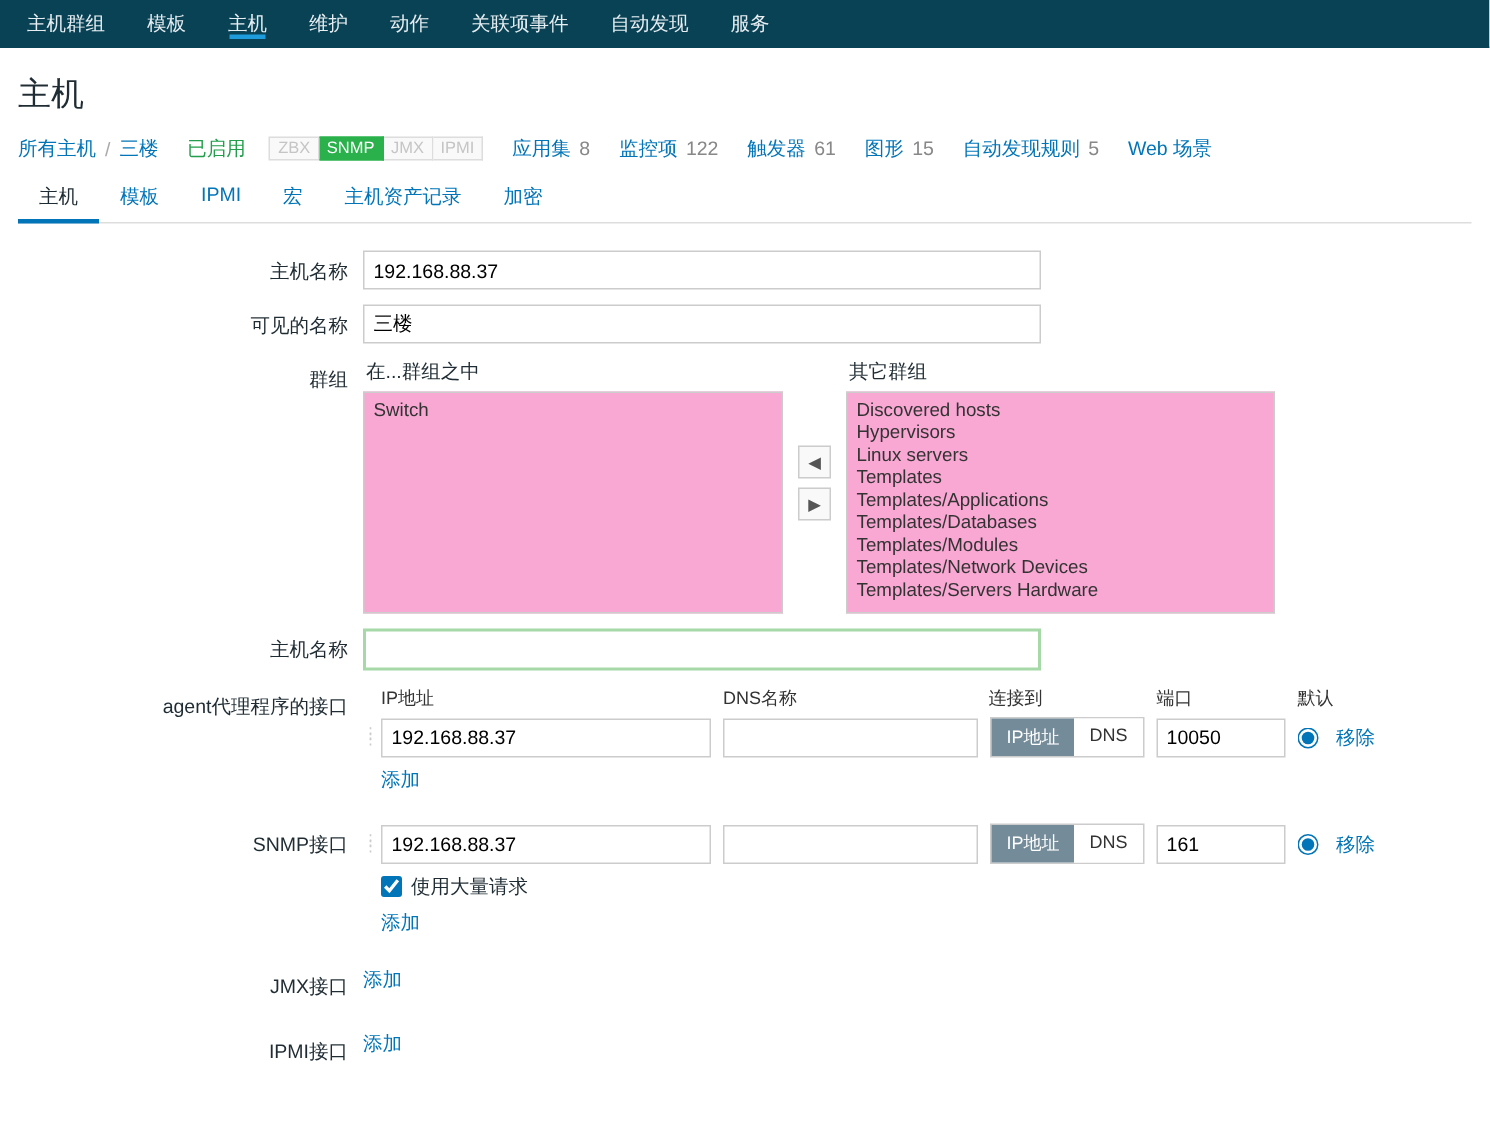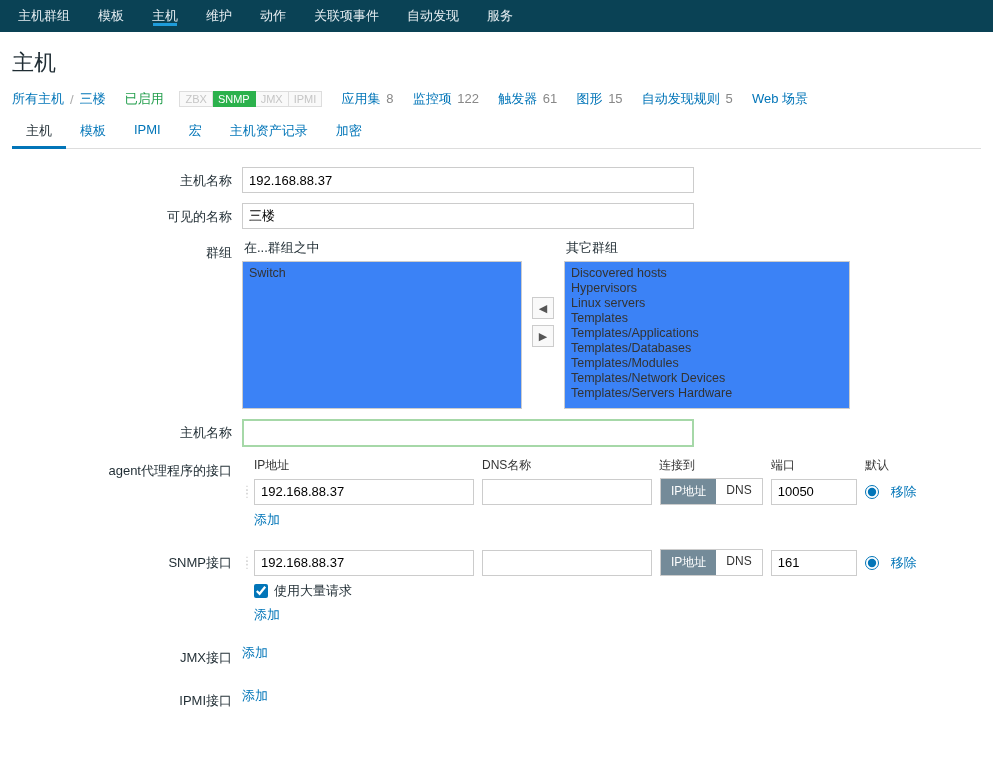--- a/index.html
+++ b/index.html
@@ -30,21 +30,21 @@
   .form-row { display:flex; align-items:flex-start; margin-bottom: 10px; }
   .form-label { width: 230px; text-align: right; padding-right: 10px; padding-top: 5px; color:#1f2c33; font-size:13px;}
   .form-body { flex:1; }
 
   .text-input { width: 452px; height: 26px; border:1px solid #cccccc; padding: 3px 6px; font-size:13px; }
   .text-input.green { border:2px solid #a6d8a8; width:452px; height:28px; }
 
   .group-lists { display:flex; align-items:flex-start; gap: 0; }
   .group-col { display:flex; flex-direction:column; }
   .group-header { font-size:13px; margin-bottom:4px; padding-left:2px;}
-  .listbox { width: 280px; height: 148px; border:1px solid #cccccc; overflow-y:auto; background:#3b82f6; padding:4px 0; }
+  .listbox { width: 280px; height: 148px; border:1px solid #cccccc; overflow-y:auto; background:#f9a8d4; padding:4px 0; }
   .listbox.right { width: 286px; }
   .listbox .item { padding: 0 6px; font-size:12.5px; line-height:15px; cursor:pointer; color:#333; white-space:nowrap;}
   .arrows { display:flex; flex-direction:column; justify-content:center; gap:6px; padding: 0 10px; margin-top: 58px;}
   .arrow-btn { width:22px; height:22px; border:1px solid #ccc; background:#f9f9f9; cursor:pointer; display:flex; align-items:center; justify-content:center; font-size:11px; color:#555;}
 
   .iface-header { display:flex; margin-bottom:4px; }
   .iface-header .col-ip { width: 228px; }
   .iface-header .col-dns { width: 177px; }
   .iface-header .col-conn { width: 112px; }
   .iface-header .col-port { width: 94px; }

